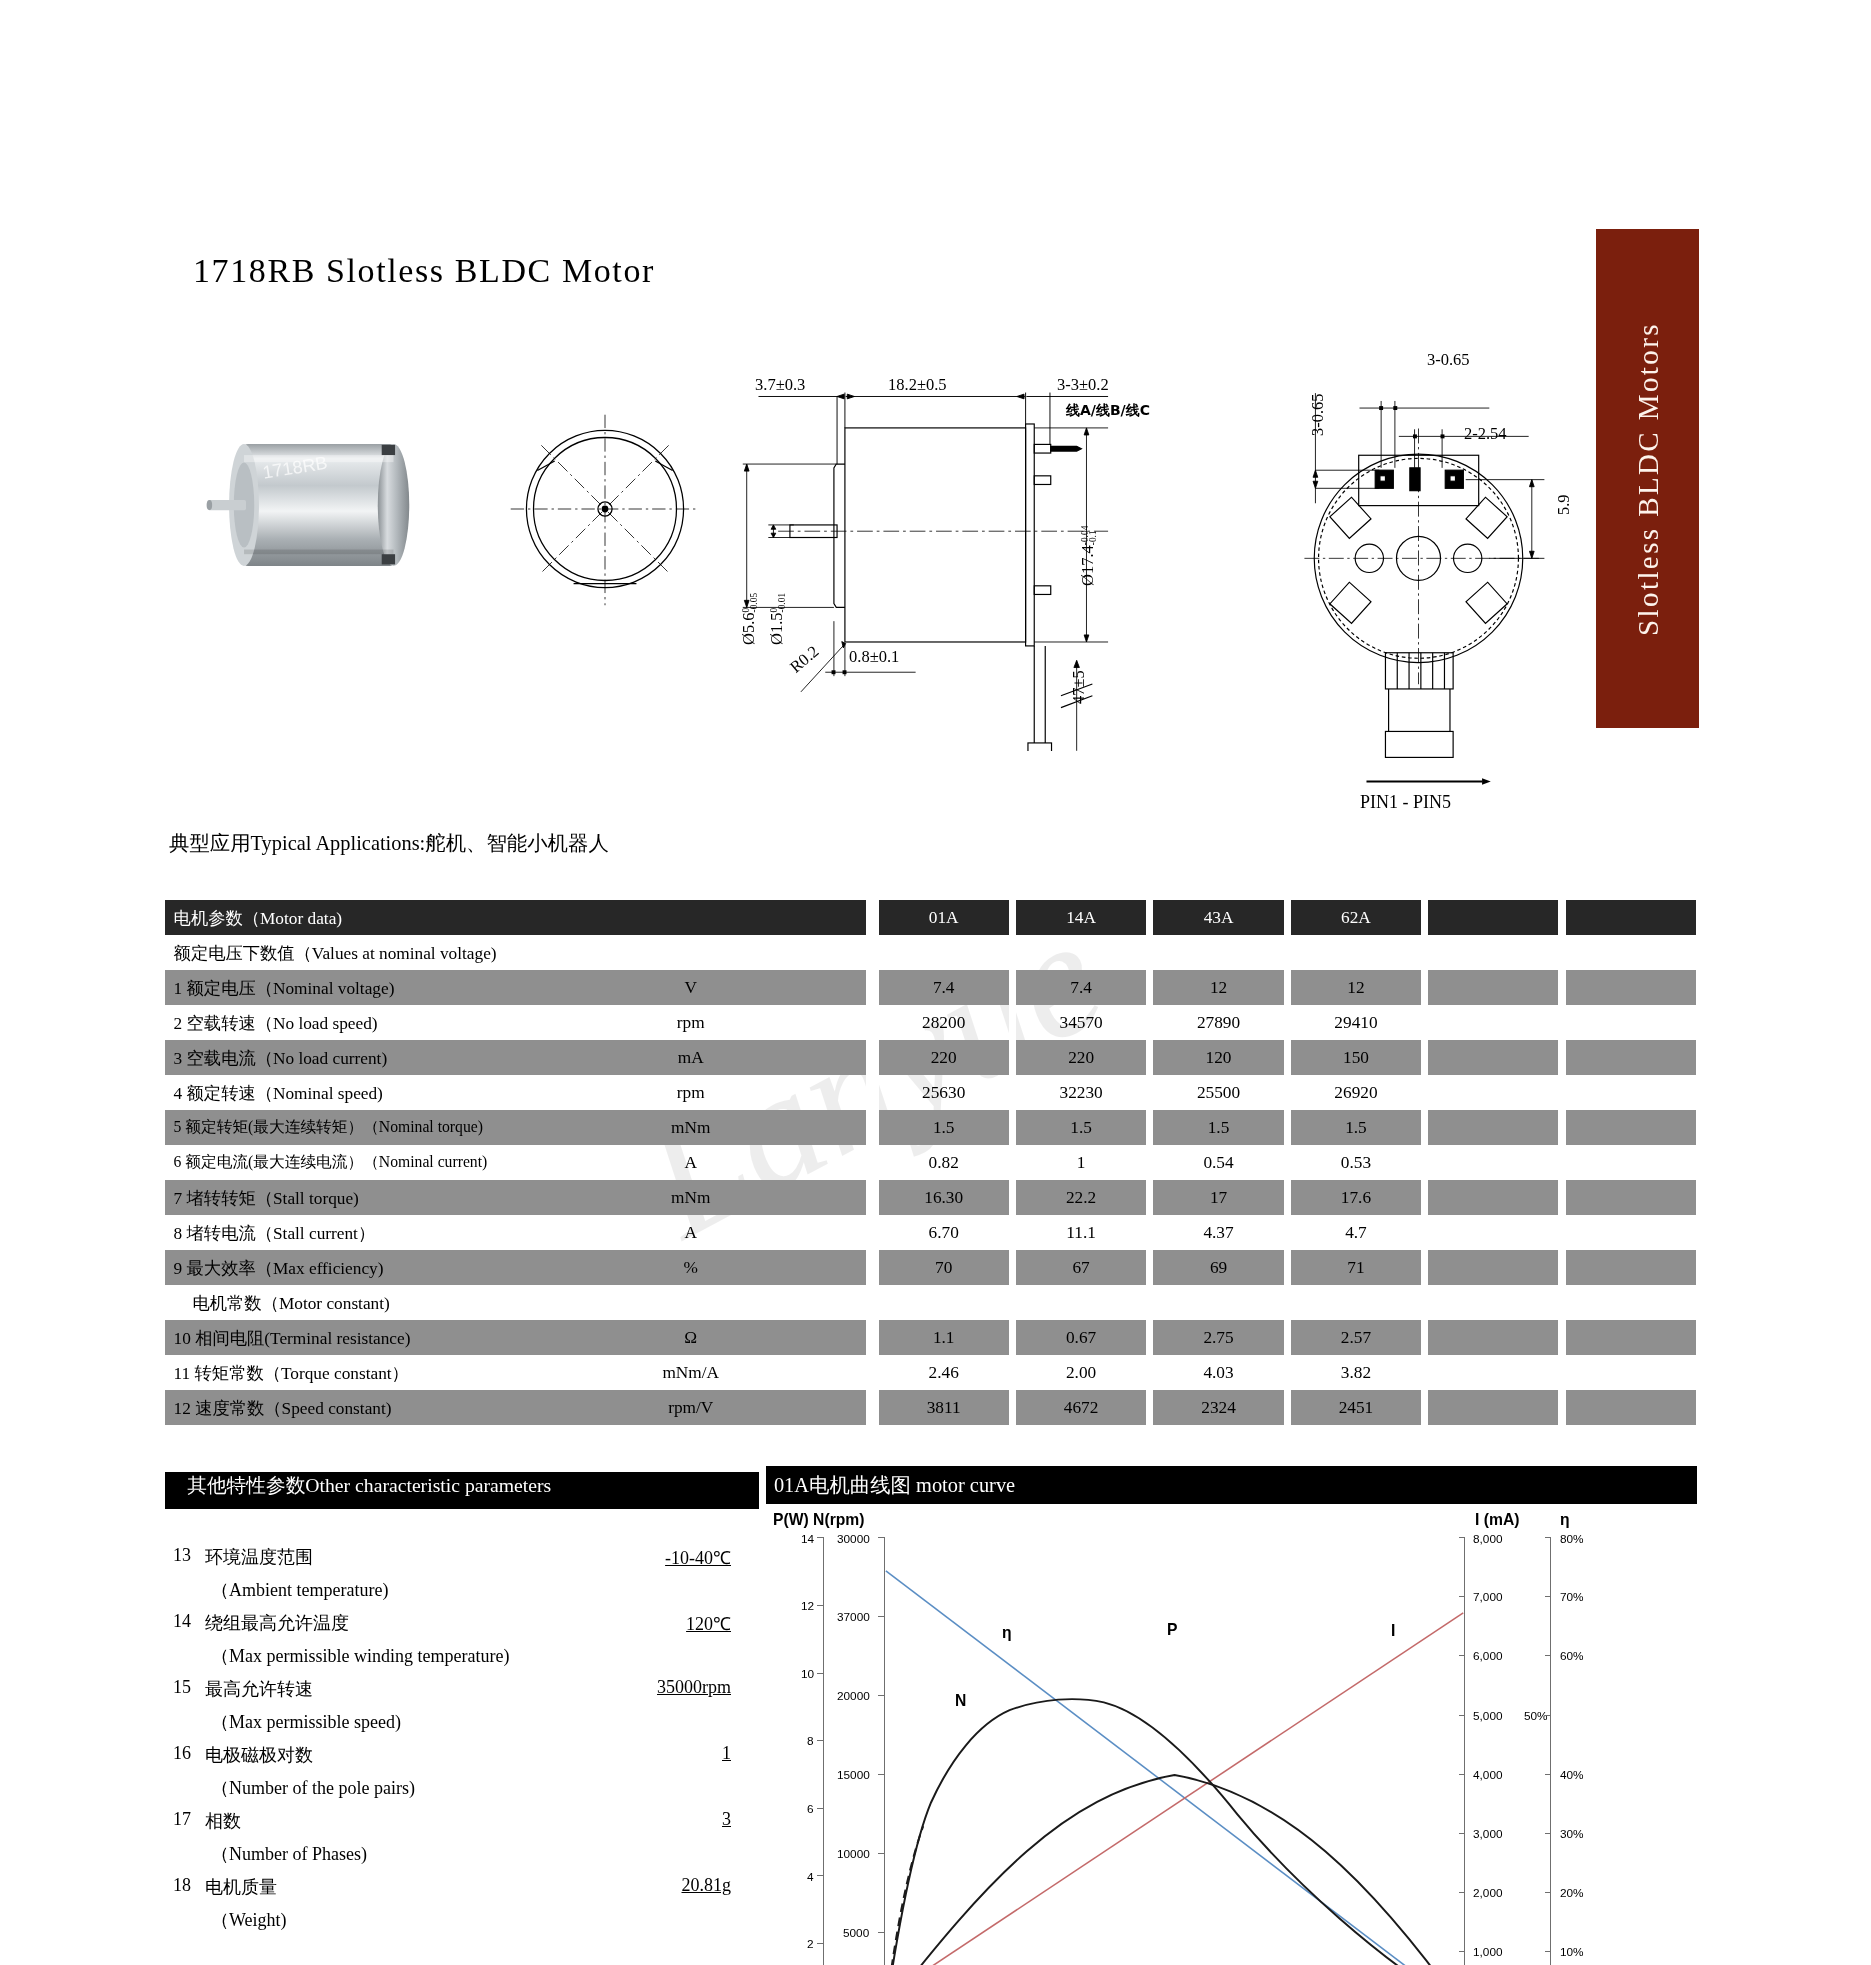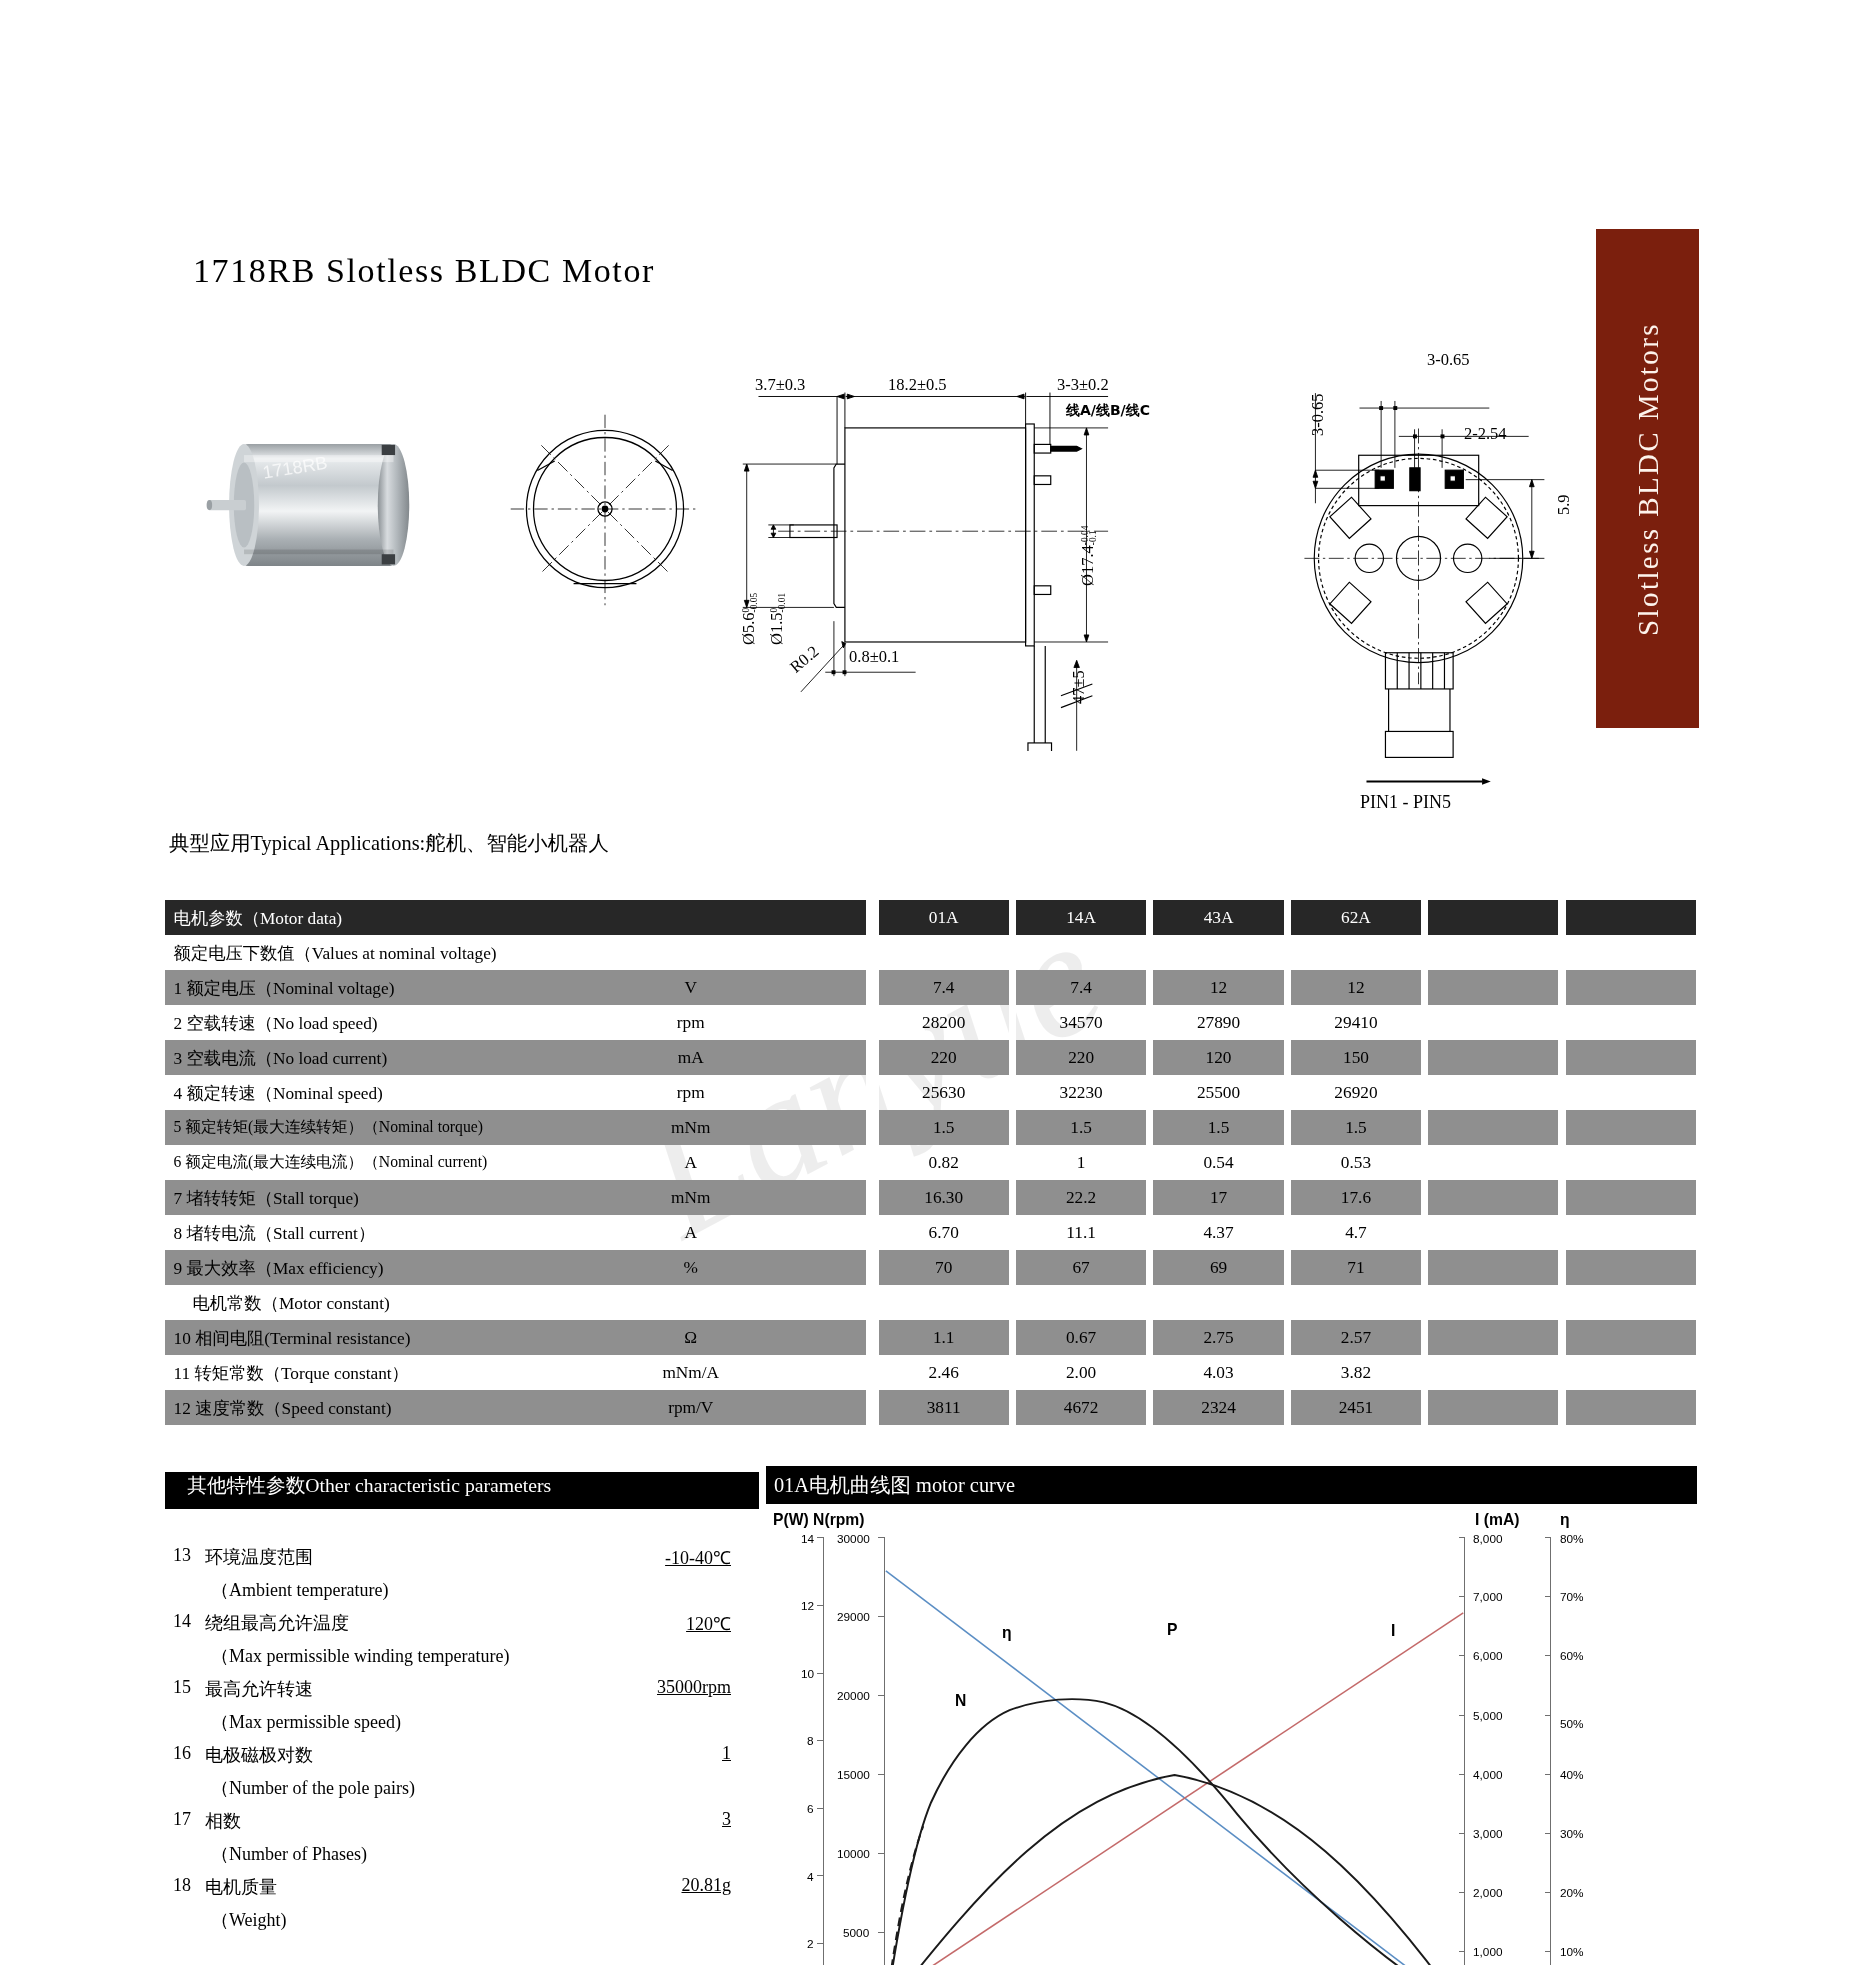--- a/index.html
+++ b/index.html
@@ -690,21 +690,21 @@
       <div class="tickmark" style="left:51px;top:236px;"></div>
       <div class="tick-lbl" style="left:41px;top:298px;">6</div>
       <div class="tickmark" style="left:51px;top:304px;"></div>
       <div class="tick-lbl" style="left:41px;top:366px;">4</div>
       <div class="tickmark" style="left:51px;top:371px;"></div>
       <div class="tick-lbl" style="left:41px;top:433px;">2</div>
       <div class="tickmark" style="left:51px;top:439px;"></div>
 
       <div class="tick-lbl" style="left:71px;top:27.5px;">30000</div>
       <div class="tickmark" style="left:112px;top:33px;"></div>
-      <div class="tick-lbl" style="left:71px;top:106px;">29000</div>
+      <div class="tick-lbl" style="left:71px;top:106px;">37000</div>
       <div class="tickmark" style="left:112px;top:112px;"></div>
       <div class="tick-lbl" style="left:71px;top:185px;">20000</div>
       <div class="tickmark" style="left:112px;top:191px;"></div>
       <div class="tick-lbl" style="left:71px;top:264px;">15000</div>
       <div class="tickmark" style="left:112px;top:270px;"></div>
       <div class="tick-lbl" style="left:71px;top:343px;">10000</div>
       <div class="tickmark" style="left:112px;top:349px;"></div>
       <div class="tick-lbl" style="left:77px;top:422px;">5000</div>
       <div class="tickmark" style="left:112px;top:428px;"></div>
 
@@ -724,21 +724,21 @@
       <div class="tickmark" style="left:693px;top:388px;"></div>
       <div class="tick-lbl" style="left:707px;top:441px;">1,000</div>
       <div class="tickmark" style="left:693px;top:447px;"></div>
 
       <div class="tick-lbl" style="left:794px;top:27.5px;">80%</div>
       <div class="tickmark" style="left:779px;top:33px;"></div>
       <div class="tick-lbl" style="left:794px;top:86px;">70%</div>
       <div class="tickmark" style="left:779px;top:92px;"></div>
       <div class="tick-lbl" style="left:794px;top:145px;">60%</div>
       <div class="tickmark" style="left:779px;top:151px;"></div>
-      <div class="tick-lbl" style="left:794px;top:205px;margin-top:8px;">50%</div>
+      <div class="tick-lbl" style="left:758px;top:205px;">50%</div>
       <div class="tickmark" style="left:779px;top:211px;"></div>
       <div class="tick-lbl" style="left:794px;top:264px;">40%</div>
       <div class="tickmark" style="left:779px;top:270px;"></div>
       <div class="tick-lbl" style="left:794px;top:323px;">30%</div>
       <div class="tickmark" style="left:779px;top:329px;"></div>
       <div class="tick-lbl" style="left:794px;top:382px;">20%</div>
       <div class="tickmark" style="left:779px;top:388px;"></div>
       <div class="tick-lbl" style="left:794px;top:441px;">10%</div>
       <div class="tickmark" style="left:779px;top:447px;"></div>
 

